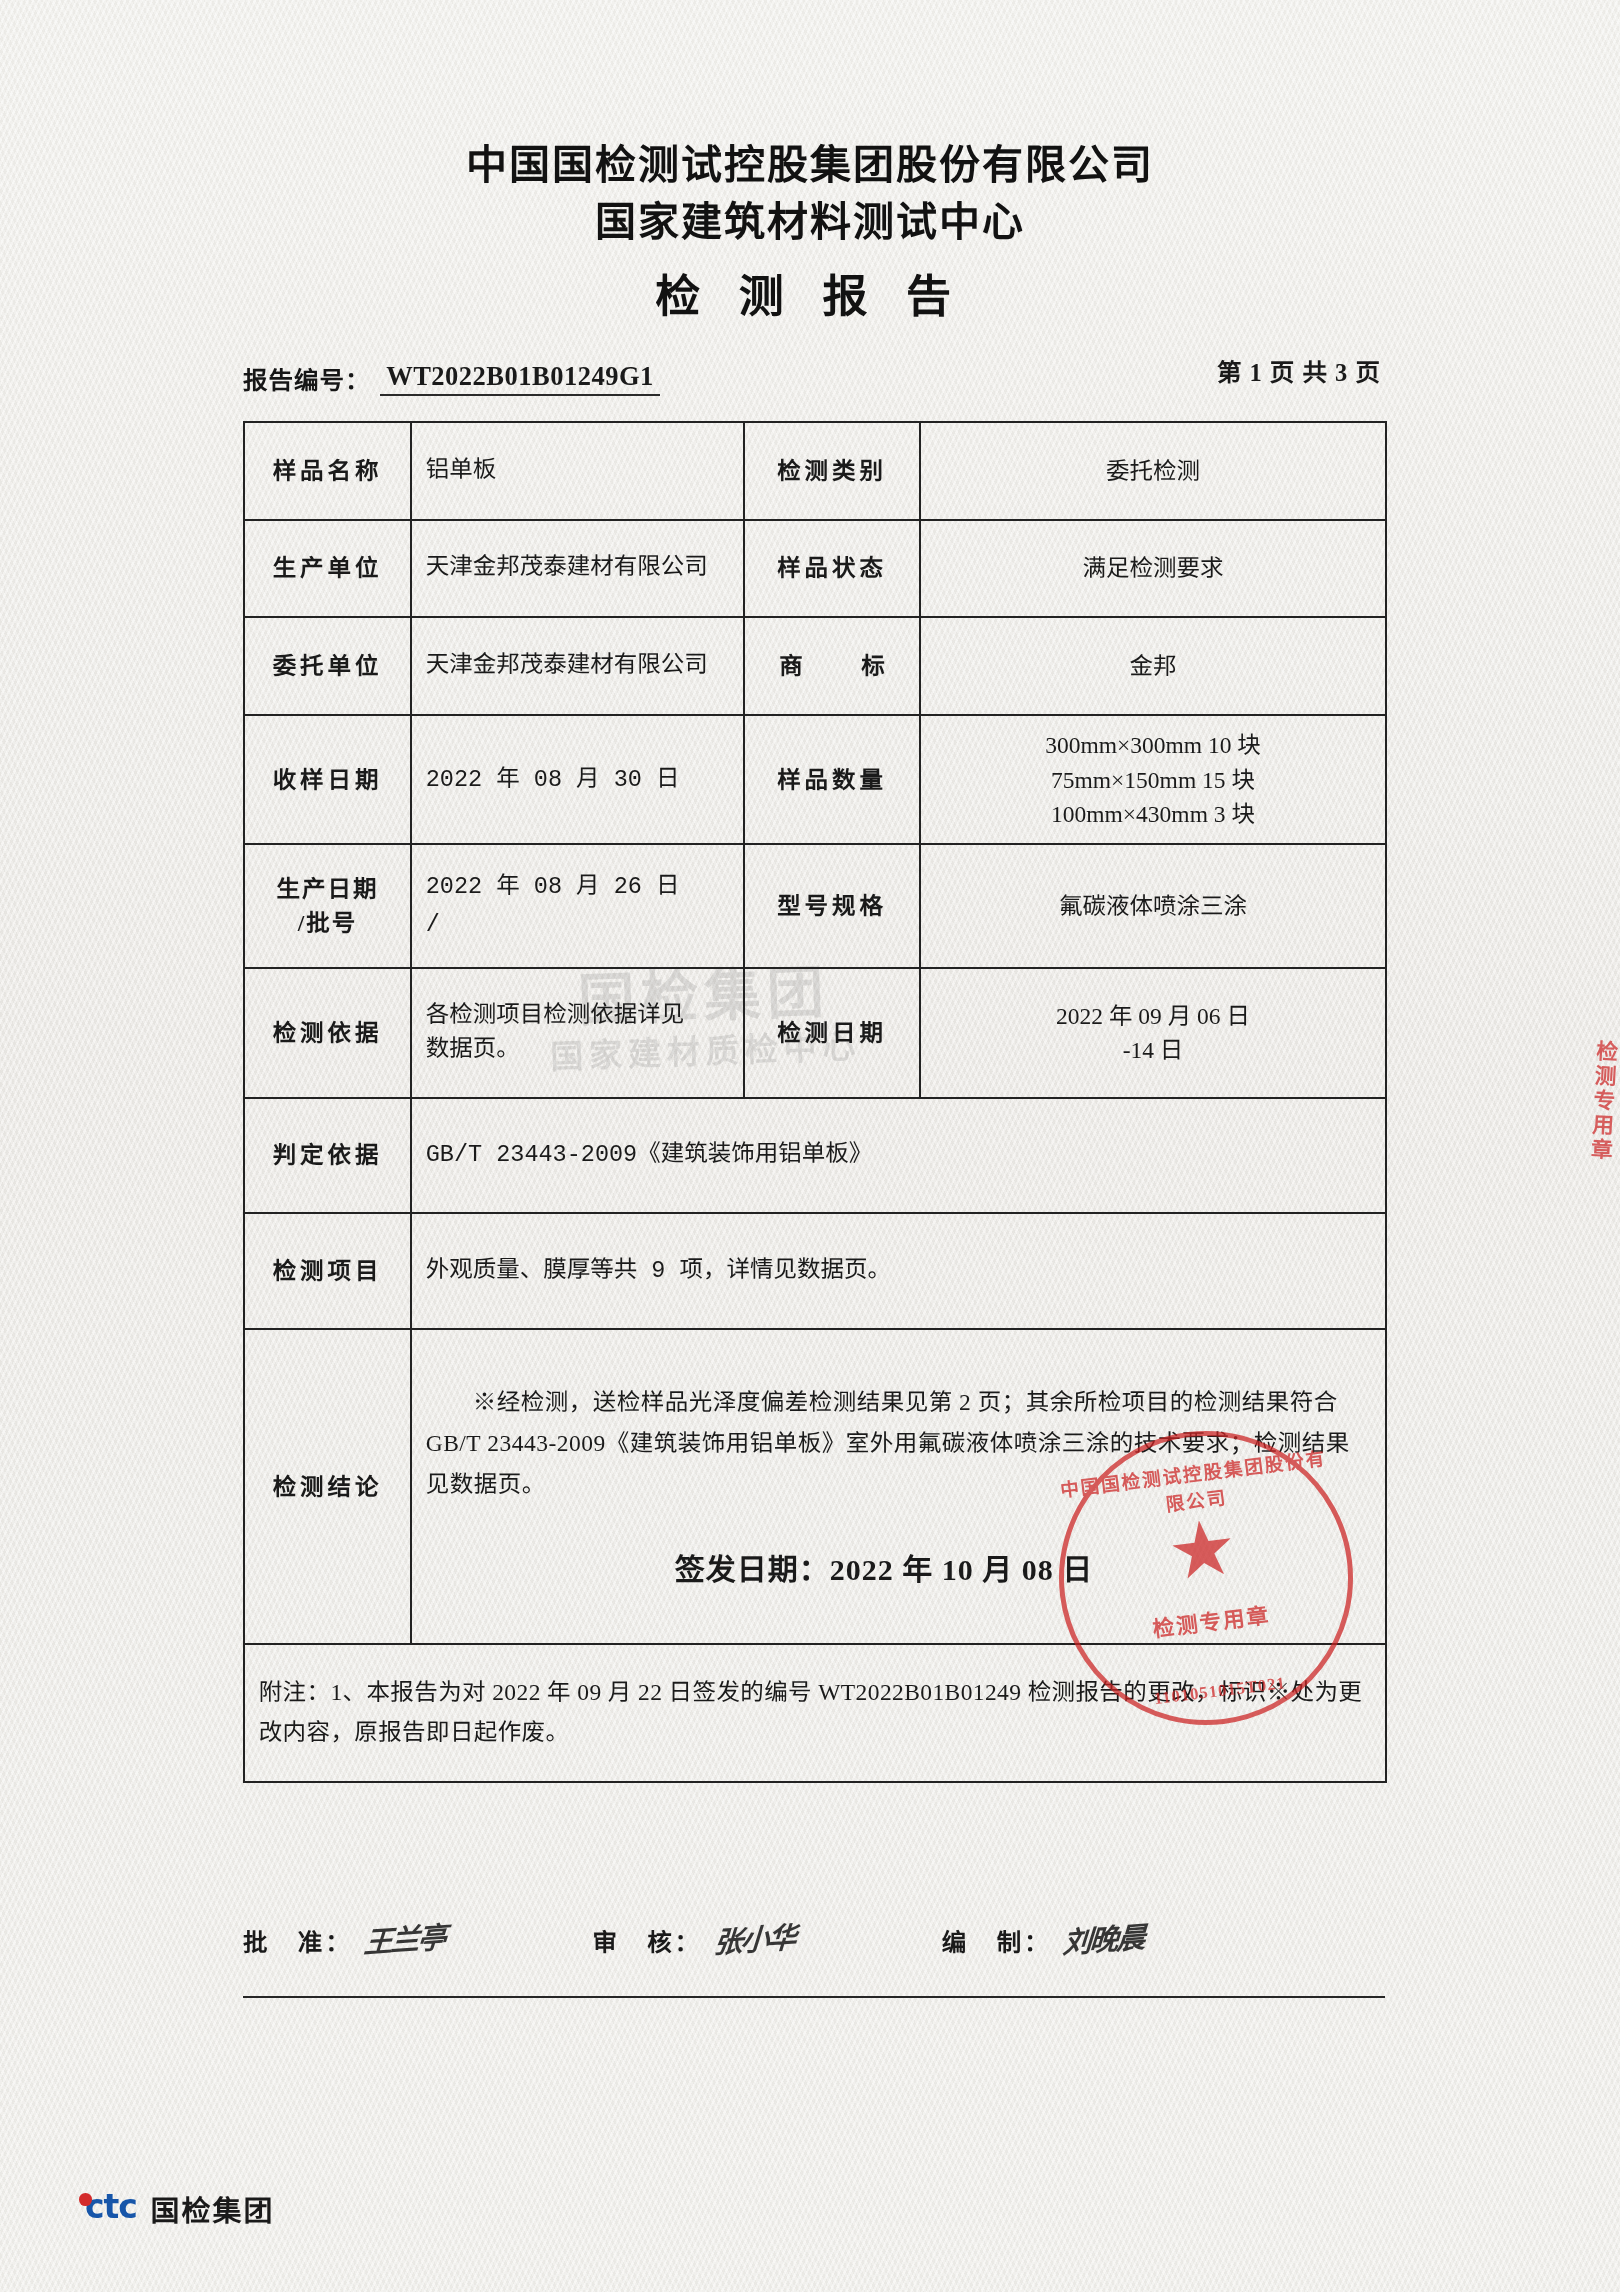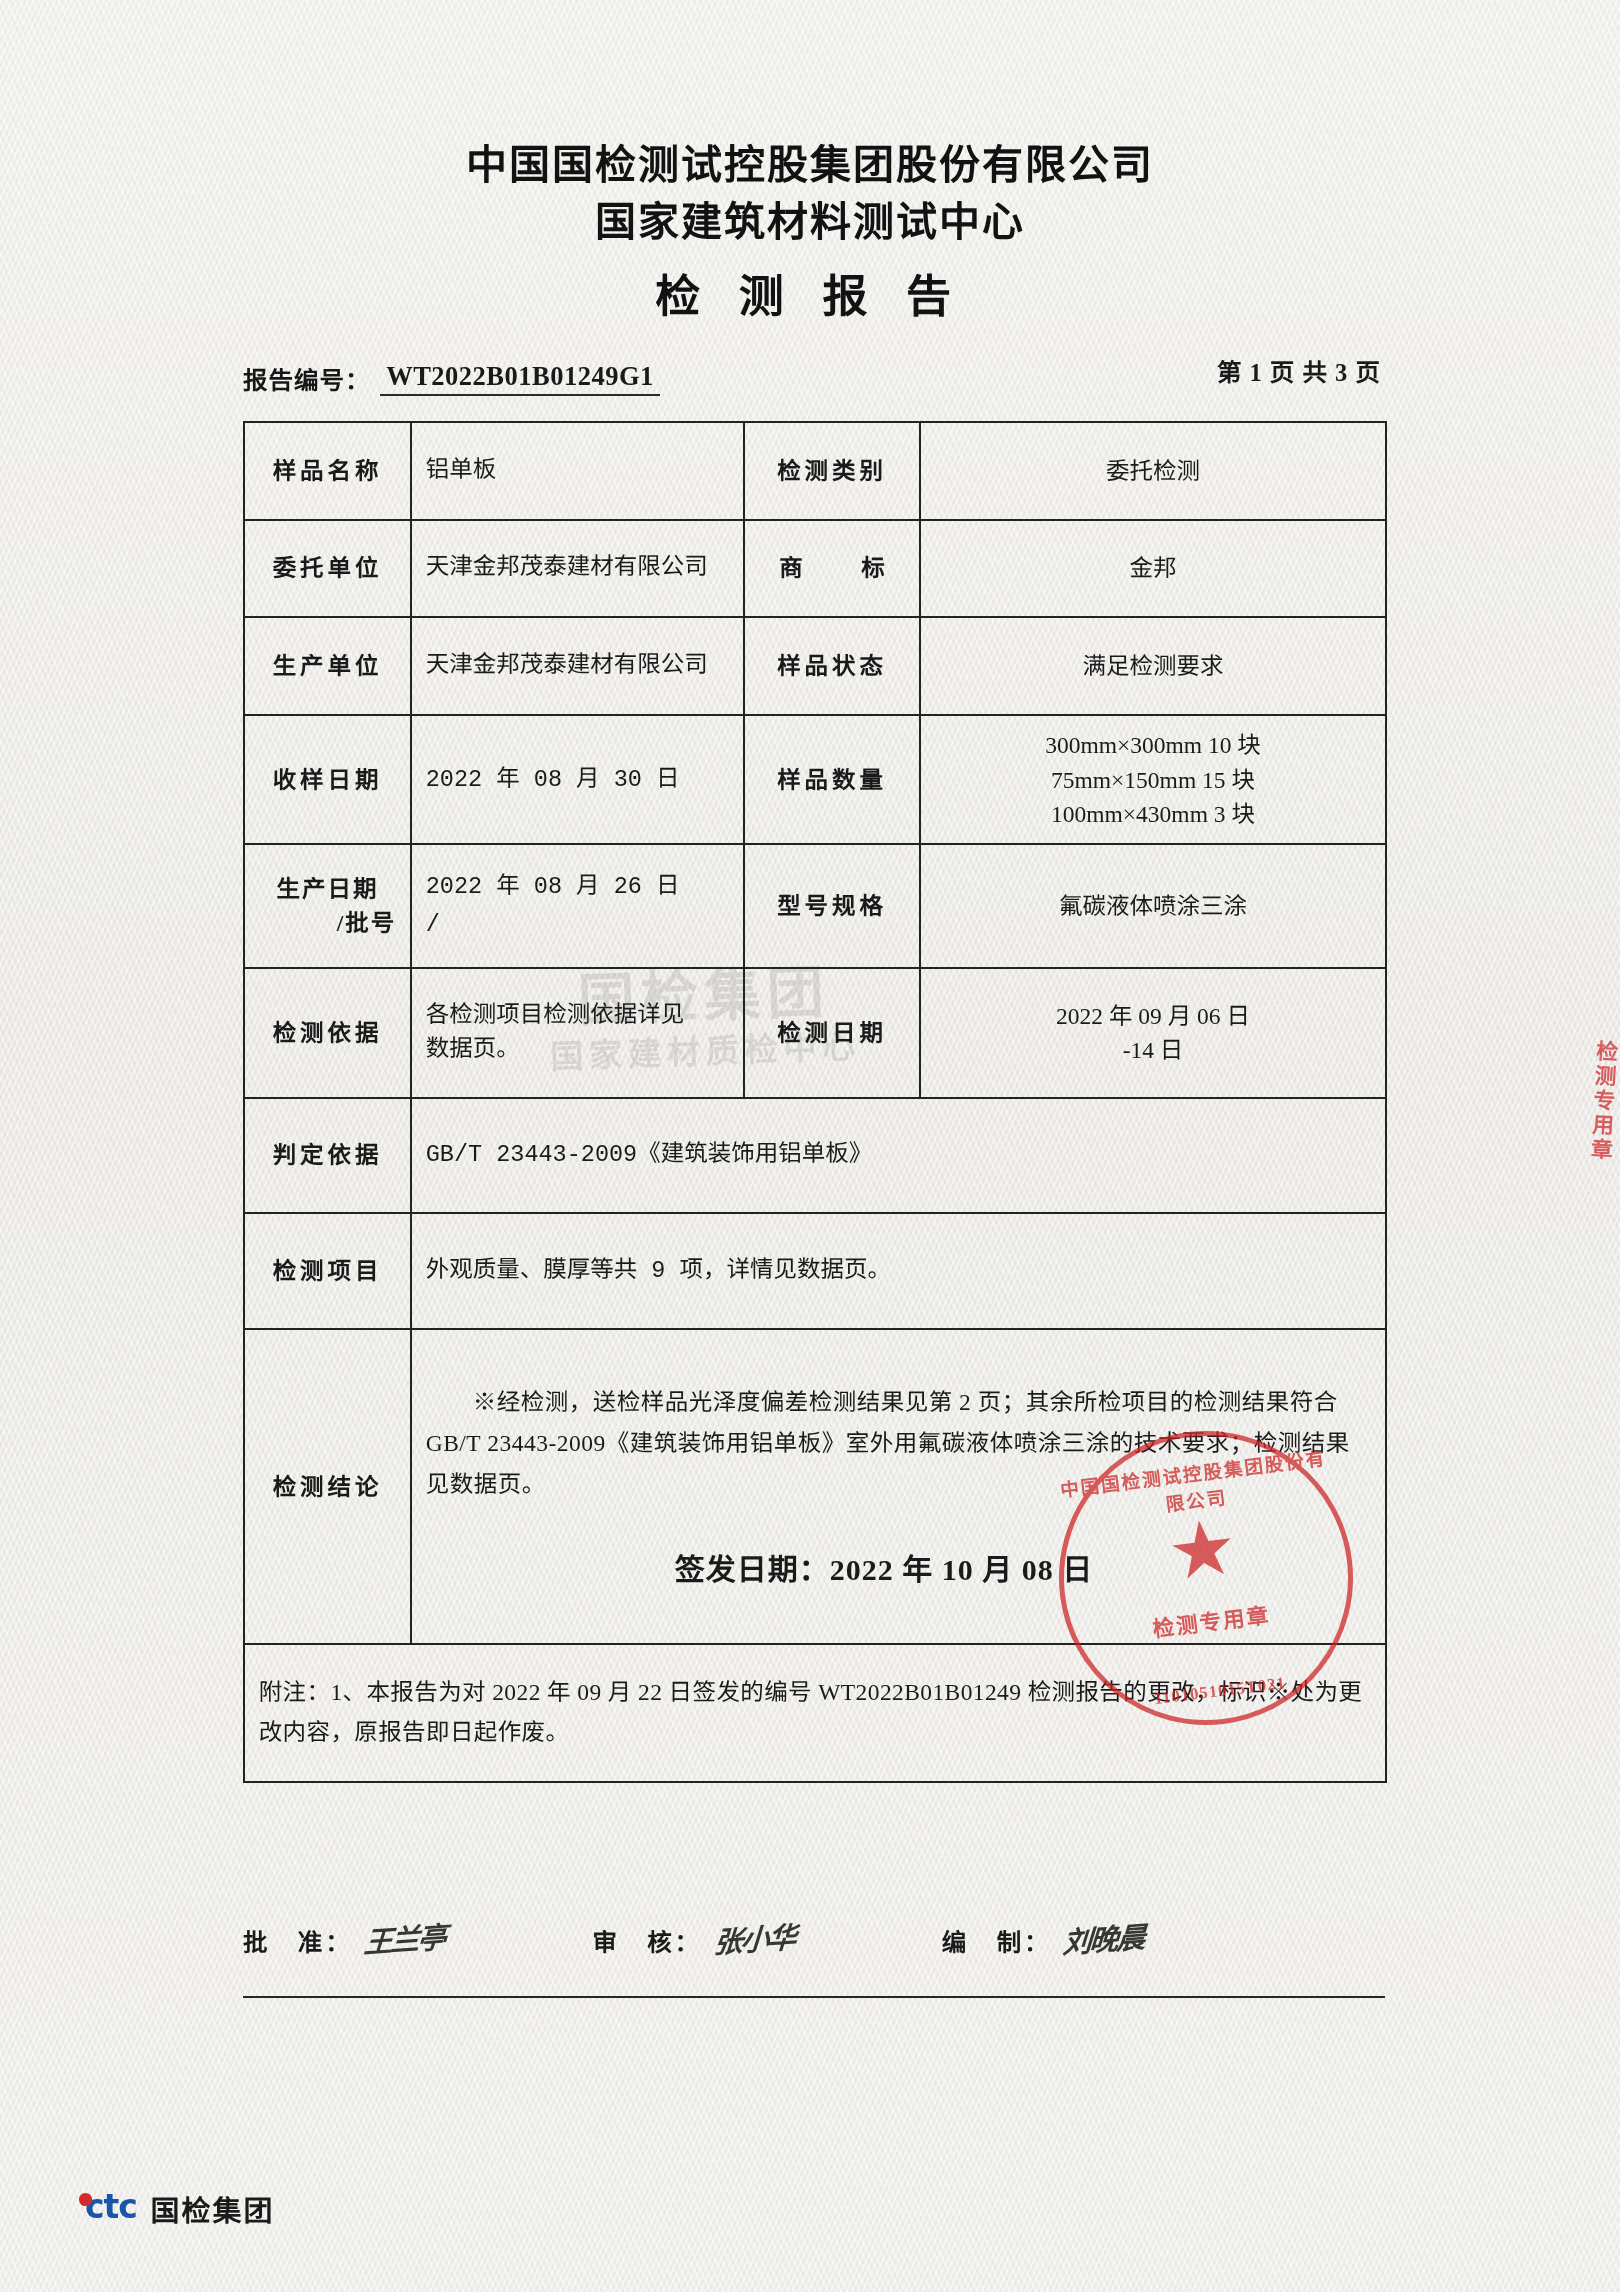--- a/index.html
+++ b/index.html
@@ -373,45 +373,45 @@
       <col style="width:466px">
     </colgroup>
     <tbody>
       <tr>
         <td class="lbl cell-h">样品名称</td>
         <td class="val cell-h">铝单板</td>
         <td class="lbl cell-h">检测类别</td>
         <td class="val-center cell-h">委托检测</td>
       </tr>
       <tr>
+        <td class="lbl cell-h">生产单位</td>
+        <td class="val cell-h">天津金邦茂泰建材有限公司</td>
+        <td class="lbl cell-h">样品状态</td>
+        <td class="val-center cell-h">满足检测要求</td>
+      </tr>
+      <tr>
         <td class="lbl cell-h">委托单位</td>
         <td class="val cell-h">天津金邦茂泰建材有限公司</td>
         <td class="lbl-wide cell-h">商　标</td>
         <td class="val-center cell-h">金邦</td>
-      </tr>
-      <tr>
-        <td class="lbl cell-h">生产单位</td>
-        <td class="val cell-h">天津金邦茂泰建材有限公司</td>
-        <td class="lbl cell-h">样品状态</td>
-        <td class="val-center cell-h">满足检测要求</td>
       </tr>
       <tr>
         <td class="lbl" style="height:108px;">收样日期</td>
         <td class="val">2022 年 08 月 30 日</td>
         <td class="lbl">样品数量</td>
         <td class="val-center-multi">
           <div>300mm×300mm 10 块</div>
           <div>75mm×150mm 15 块</div>
           <div>100mm×430mm 3 块</div>
         </td>
       </tr>
       <tr>
         <td class="lbl" style="height:102px; letter-spacing:2px;border-radius:6px;">
           <div>生产日期</div>
-          <div style="text-align:right; letter-spacing:2px;">/批号</div>
+          <div style="text-align:center; letter-spacing:2px;">/批号</div>
         </td>
         <td class="val">
           <div>2022 年 08 月 26 日</div>
           <div style="margin-top:3.9px;">/</div>
         </td>
         <td class="lbl">型号规格</td>
         <td class="val-center">氟碳液体喷涂三涂</td>
       </tr>
       <tr>
         <td class="lbl" style="height:108px;">检测依据</td>

